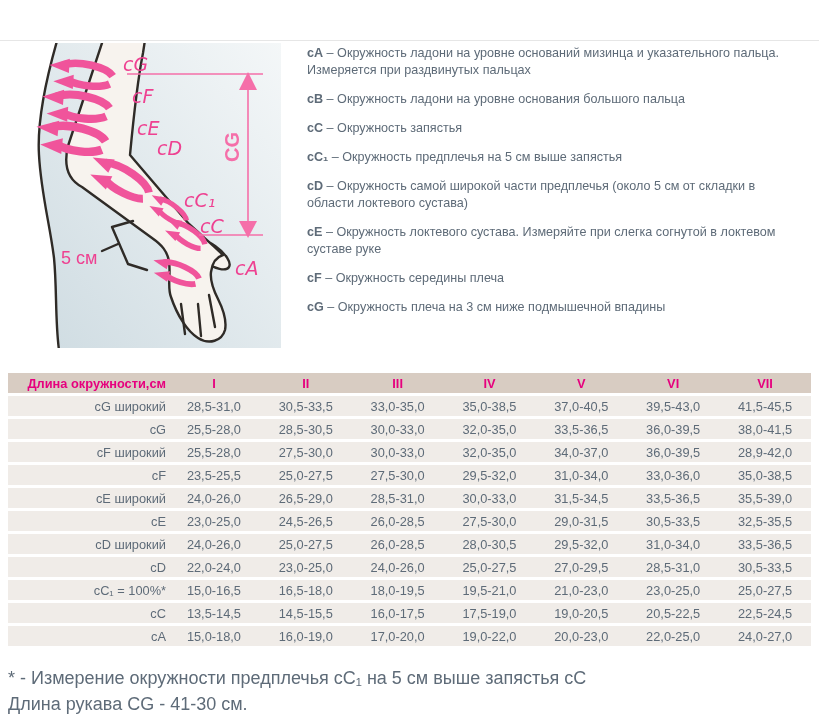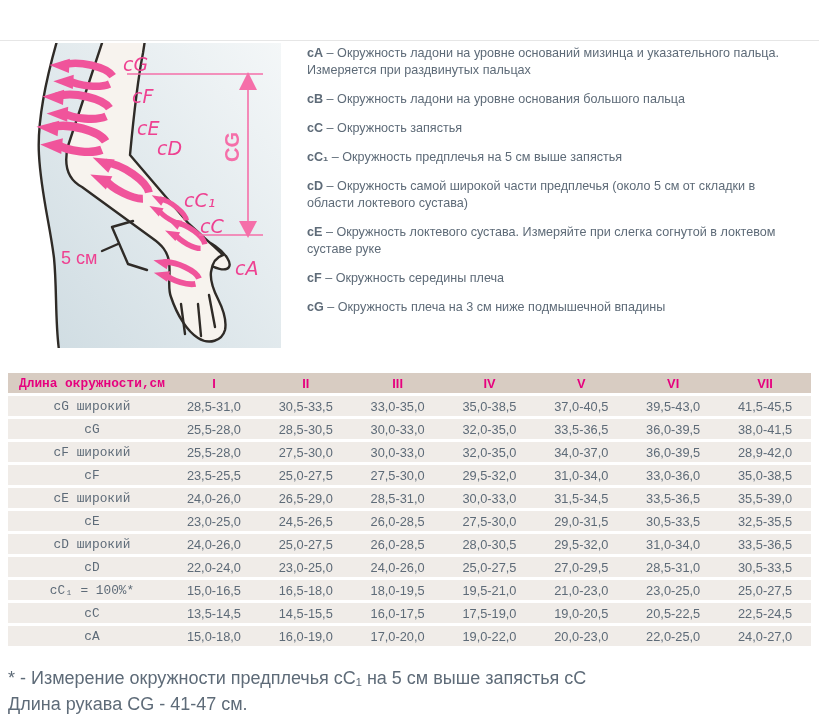--- a/index.html
+++ b/index.html
@@ -28,21 +28,21 @@
   .descs p{margin:0 17px 12px;}
   .descs b{font-weight:bold;}
 
   
   .table-wrap{position:absolute;left:8px;top:370px;width:803px;}
   table{border-collapse:separate;border-spacing:0 3px;width:803px;
     font-size:12.8px;table-layout:fixed;}
   td{height:20px;padding:0 2px;overflow:hidden;white-space:nowrap;}
   tr.head td{background:var(--header-bg,#d8ccc2);color:var(--accent-pink,#e6007e);font-weight:bold;}
   tr.data-row td{background:var(--row-bg,#f0ece8);color:var(--text-slate,#5e6b78);}
-  td.col-label{text-align:center;padding-left:10px;width:148px;font-family:Liberation Mono, monospace;}
+  td.col-label{text-align:right;padding-left:10px;width:148px;}
   td.col-num{text-align:center;}
 
   
   .footnote{position:absolute;left:8px;color:var(--text-slate,#5e6b78);font-size:18px;}
   .fn-1{top:668px;}
   .fn-2{top:694px;}
 </style>
 </head>
 <body>
 
@@ -239,13 +239,13 @@
           <td class="col-num">19,0-22,0</td>
           <td class="col-num">20,0-23,0</td>
           <td class="col-num">22,0-25,0</td>
           <td class="col-num">24,0-27,0</td>
         </tr>
       </tbody>
   </table>
 </div>
 
 <div class="footnote fn-1">* - Измерение окружности предплечья cC₁ на 5 см выше запястья cC</div>
-<div class="footnote fn-2">Длина рукава CG - 41-47 см.</div>
+<div class="footnote fn-2">Длина рукава CG - 41-30 см.</div>
 
 </body></html>

